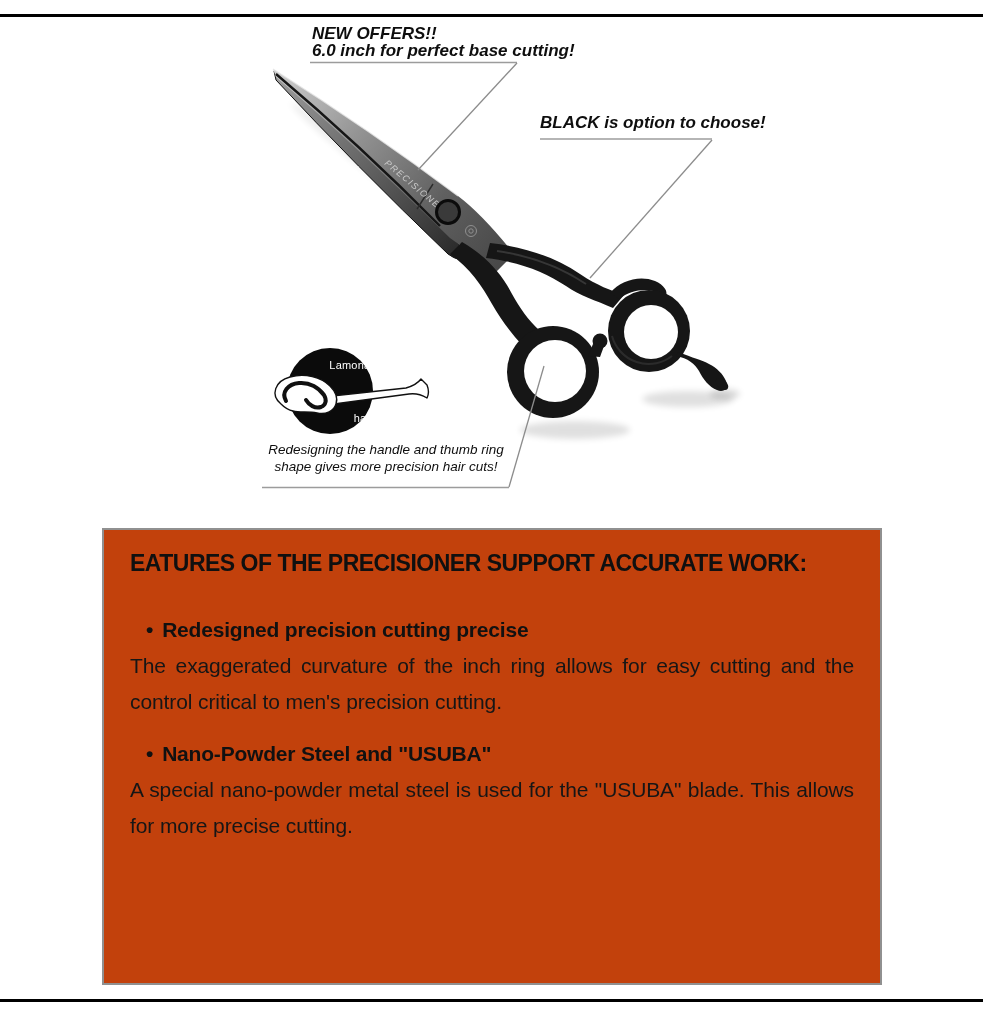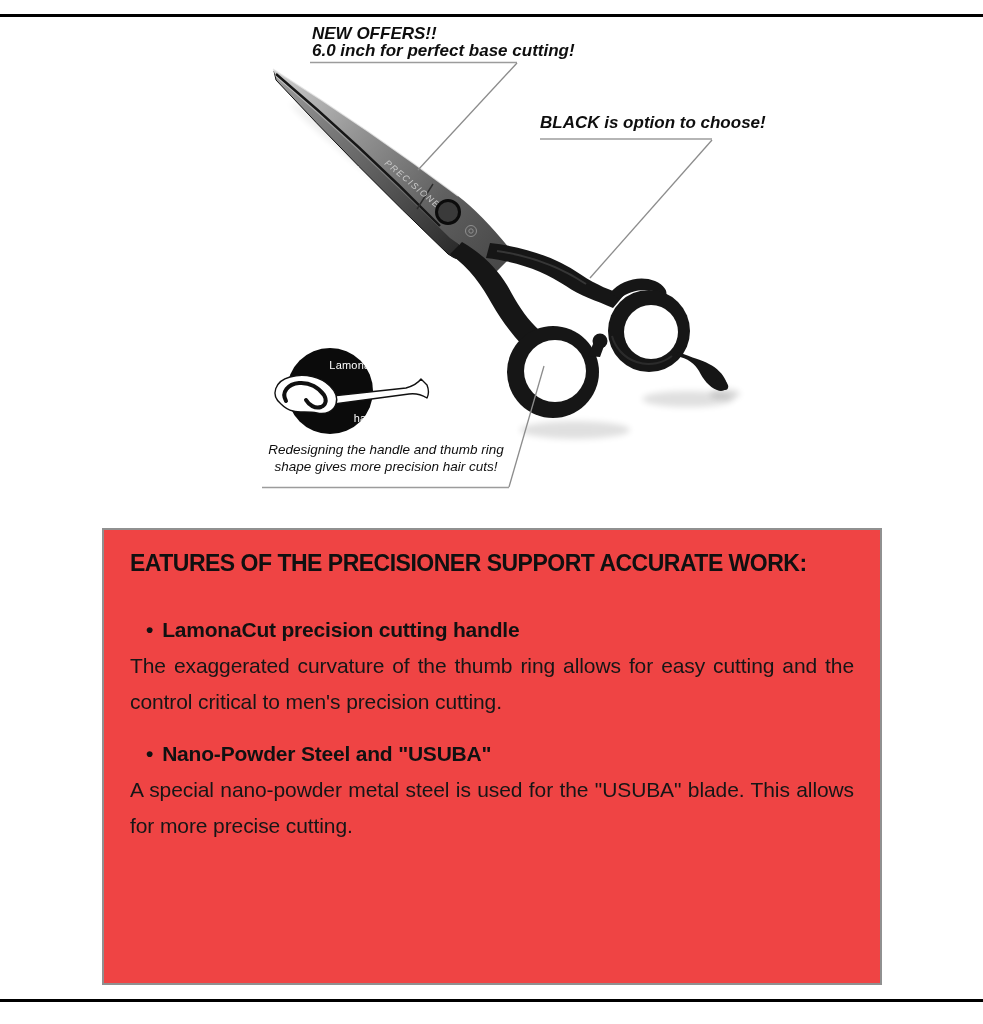--- a/index.html
+++ b/index.html
@@ -12,21 +12,21 @@
   .note{position:absolute;font-weight:700;font-style:italic;font-size:17px;line-height:17px;color:#0e0e0e;white-space:nowrap;}
   .note.offer{left:312px;top:25px;}
   .note.black{left:540px;top:114px;}
   .caption{position:absolute;left:240px;top:441px;width:292px;text-align:center;
            font-weight:400;font-style:italic;font-size:13.5px;line-height:17px;color:#0e0e0e;}
   .badge-label{position:absolute;left:272px;width:116px;text-align:right;color:#fff;
                font-size:11px;font-weight:400;letter-spacing:.2px;}
   .badge-label.brand{top:359px;}
   .badge-label.handle{top:412px;}
   .features{position:absolute;left:102px;top:528px;width:780px;height:457px;box-sizing:border-box;
-            border:2px solid #909090;background:#ef4444;padding:18px 26px 0 26px;}
+            border:2px solid #909090;background:#c2410c;padding:18px 26px 0 26px;}
   .features h1{margin:0 0 34px 0;font-size:23px;line-height:30px;font-weight:700;
                letter-spacing:-0.5px;color:#101010;}
   .feat{margin:0 0 16px 0;}
   .feat .title{font-size:21px;line-height:36px;font-weight:700;padding-left:16px;letter-spacing:-0.2px;}
   .feat .title .bullet{margin-right:9px;}
   .feat .body{font-size:21px;line-height:36px;letter-spacing:-0.1px;text-align:justify;color:#161616;}
 </style>
 </head>
 <body>
 
@@ -140,23 +140,23 @@
   </div>
 
   <div class="badge-label brand">LamonaCut</div>
   <div class="badge-label handle">handle</div>
 
   <div class="features">
     <h1>EATURES OF THE PRECISIONER SUPPORT ACCURATE WORK:</h1>
 
     <div class="feat">
       <div class="title">
-        <span class="bullet">•</span><span>LamonaCut precision cutting handle</span>
+        <span class="bullet">•</span><span>Redesigned precision cutting precise</span>
       </div>
-      <div class="body">The exaggerated curvature of the thumb ring allows for easy cutting and the control critical to men's precision cutting.</div>
+      <div class="body">The exaggerated curvature of the inch ring allows for easy cutting and the control critical to men's precision cutting.</div>
     </div>
 
 
     <div class="feat">
       <div class="title">
         <span class="bullet">•</span><span>Nano-Powder Steel and "USUBA"</span>
       </div>
       <div class="body">A special nano-powder metal steel is used for the "USUBA" blade. This allows for more precise cutting.</div>
     </div>
   </div>

